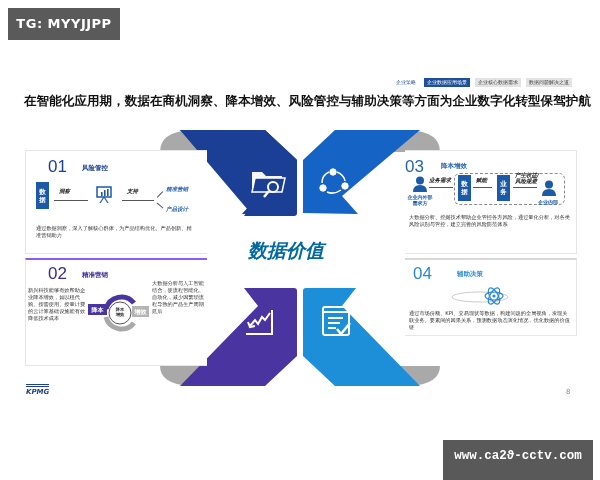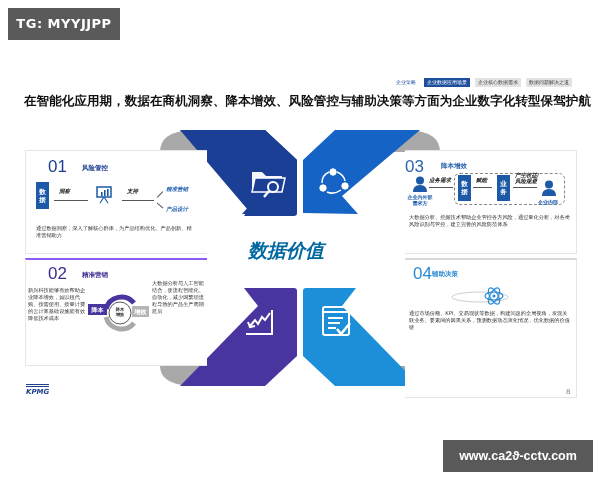--- a/index.html
+++ b/index.html
@@ -1,36 +1,36 @@
 <!DOCTYPE html>
 <html><head>
 <meta charset="utf-8">
 <style>
   * { box-sizing: border-box; margin: 0; padding: 0; }
   html, body { width: 600px; height: 480px; background: #ffffff; overflow: hidden; }
   body { position: relative; font-family: "DejaVu Sans", "Liberation Sans", sans-serif; color: #222; }
 
   .wm-top { position: absolute; left: 8px; top: 8px; width: 112px; height: 32px; background: #5a5a5a; color: #fff;
     font-family: "DejaVu Sans", sans-serif; font-weight: bold; font-size: 13px; line-height: 32px; text-align: center; letter-spacing: 0.5px; }
-  .wm-bottom { position: absolute; left: 443px; top: 440px; width: 150px; height: 32px; background: #595959; color: #fff;
-    font-family: Liberation Sans, sans-serif; font-size: 12.5px; font-weight: bold; line-height: 32px; text-align: center; }
+  .wm-bottom { position: absolute; left: 443px; top: 440px; width: 150px; height: 40px; background: #595959; color: #fff;
+    font-family: Liberation Mono, monospace; font-size: 12.5px; font-weight: bold; line-height: 32px; text-align: center; }
 
   .nav { position: absolute; top: 78px; left: 393px; display: flex; gap: 5px; align-items: center; }
   .nav-item { font-size: 5px; height: 9px; line-height: 9px; padding: 0 3px; white-space: nowrap; }
   .nav-plain { color: #1f4e9c; }
   .nav-active { background: #1d4f9c; color: #fff; }
   .nav-grey { background: #e3e3e3; color: #444; }
 
   .headline { position: absolute; left: 24px; top: 93px; font-size: 12.5px; font-weight: bold; color: #111; letter-spacing: 0.1px; white-space: nowrap; }
 
   .card { position: absolute; background: #fff; }
   .card.c1 { left: 25px; top: 150px; width: 182px; height: 104px; border: 1px solid #e6e6e6; border-right: none; }
   .card.c2 { left: 25px; top: 258px; width: 182px; height: 108px; border: 1px solid #e6e6e6; border-right: none; border-top: 2px solid #8b5cf6; padding-left: 14px; }
   .card.c3 { left: 405px; top: 150px; width: 172px; height: 104px; border: 1px solid #e6e6e6; border-left: none; }
-  .card.c4 { left: 405px; top: 258px; width: 172px; height: 140px; border: 1px solid #e6e6e6; border-left: none; border-top: 2px solid #d8d8d8; }
+  .card.c4 { left: 405px; top: 258px; width: 172px; height: 78px; border: 1px solid #e6e6e6; border-left: none; border-top: 2px solid #d8d8d8; }
 
   .num { position: absolute; font-size: 17px; font-family: Liberation Sans, sans-serif; font-weight: normal; }
   .ttl { position: absolute; font-size: 6.5px; font-weight: bold; }
   .body-txt { position: absolute; font-size: 5.2px; line-height: 7px; color: #333; }
 
   .blue-box { position: absolute; background: #1c5aa8; color: #fff; font-size: 6.5px; font-weight: bold; text-align: center; line-height: 8px; display: flex; align-items: center; justify-content: center; }
   .arrow-lbl { position: absolute; font-size: 5.5px; font-style: italic; font-weight: bold; color: #222; }
   .line { position: absolute; height: 1px; background: #555; }
   .blue-ital { position: absolute; font-size: 5.5px; font-style: italic; font-weight: bold; color: #2a64b0; }
 
@@ -165,21 +165,21 @@
   <svg style="position:absolute;left:137px;top:29px" width="14" height="16">
     <circle cx="7" cy="4.5" r="4" fill="#1c5aa8"></circle>
       <path d="M0 16 Q0 9 7 9 Q14 9 14 16 Z" fill="#1c5aa8"></path>
   </svg>
   <div style="position:absolute;left:133px;top:48px;font-size:5px;color:#1c5aa8;font-weight:bold">企业内部</div>
   <div class="body-txt" style="left:4px;top:63px;width:162px">大数据分析、挖掘技术帮助企业管控各方风险，通过量化分析，对各类风险识别与管控，建立完善的风险防范体系</div>
 </div>
 
 <div class="card c4">
   <div class="num" style="left:8px;top:4px;color:#2a8ad4">04</div>
-  <div class="ttl" style="left:27px;top:10px;color:#2a8ad4">辅助决策</div>
+  <div class="ttl" style="left:52px;top:10px;color:#2a8ad4">辅助决策</div>
   <svg style="position:absolute;left:45px;top:24px" width="80" height="24">
     <ellipse cx="30" cy="13" rx="28" ry="5" fill="none" stroke="#ccc" stroke-width="1"></ellipse>
     <ellipse cx="44" cy="12" rx="9" ry="4" fill="none" stroke="#2a8ad4" stroke-width="1.2"></ellipse>
     <ellipse cx="44" cy="12" rx="9" ry="4" fill="none" stroke="#2a8ad4" stroke-width="1.2" transform="rotate(60 44 12)"></ellipse>
     <ellipse cx="44" cy="12" rx="9" ry="4" fill="none" stroke="#2a8ad4" stroke-width="1.2" transform="rotate(-60 44 12)"></ellipse>
     <circle cx="44" cy="12" r="1.6" fill="#2a8ad4"></circle>
   </svg>
   <div class="body-txt" style="left:4px;top:50px;width:162px">通过市场份额、KPI、交易现状等数据，构建问题的全局视角，发现关联业务、要素间的因果关系，预测数据动态演化情况，优化数据的价值链</div>
 </div>
 

